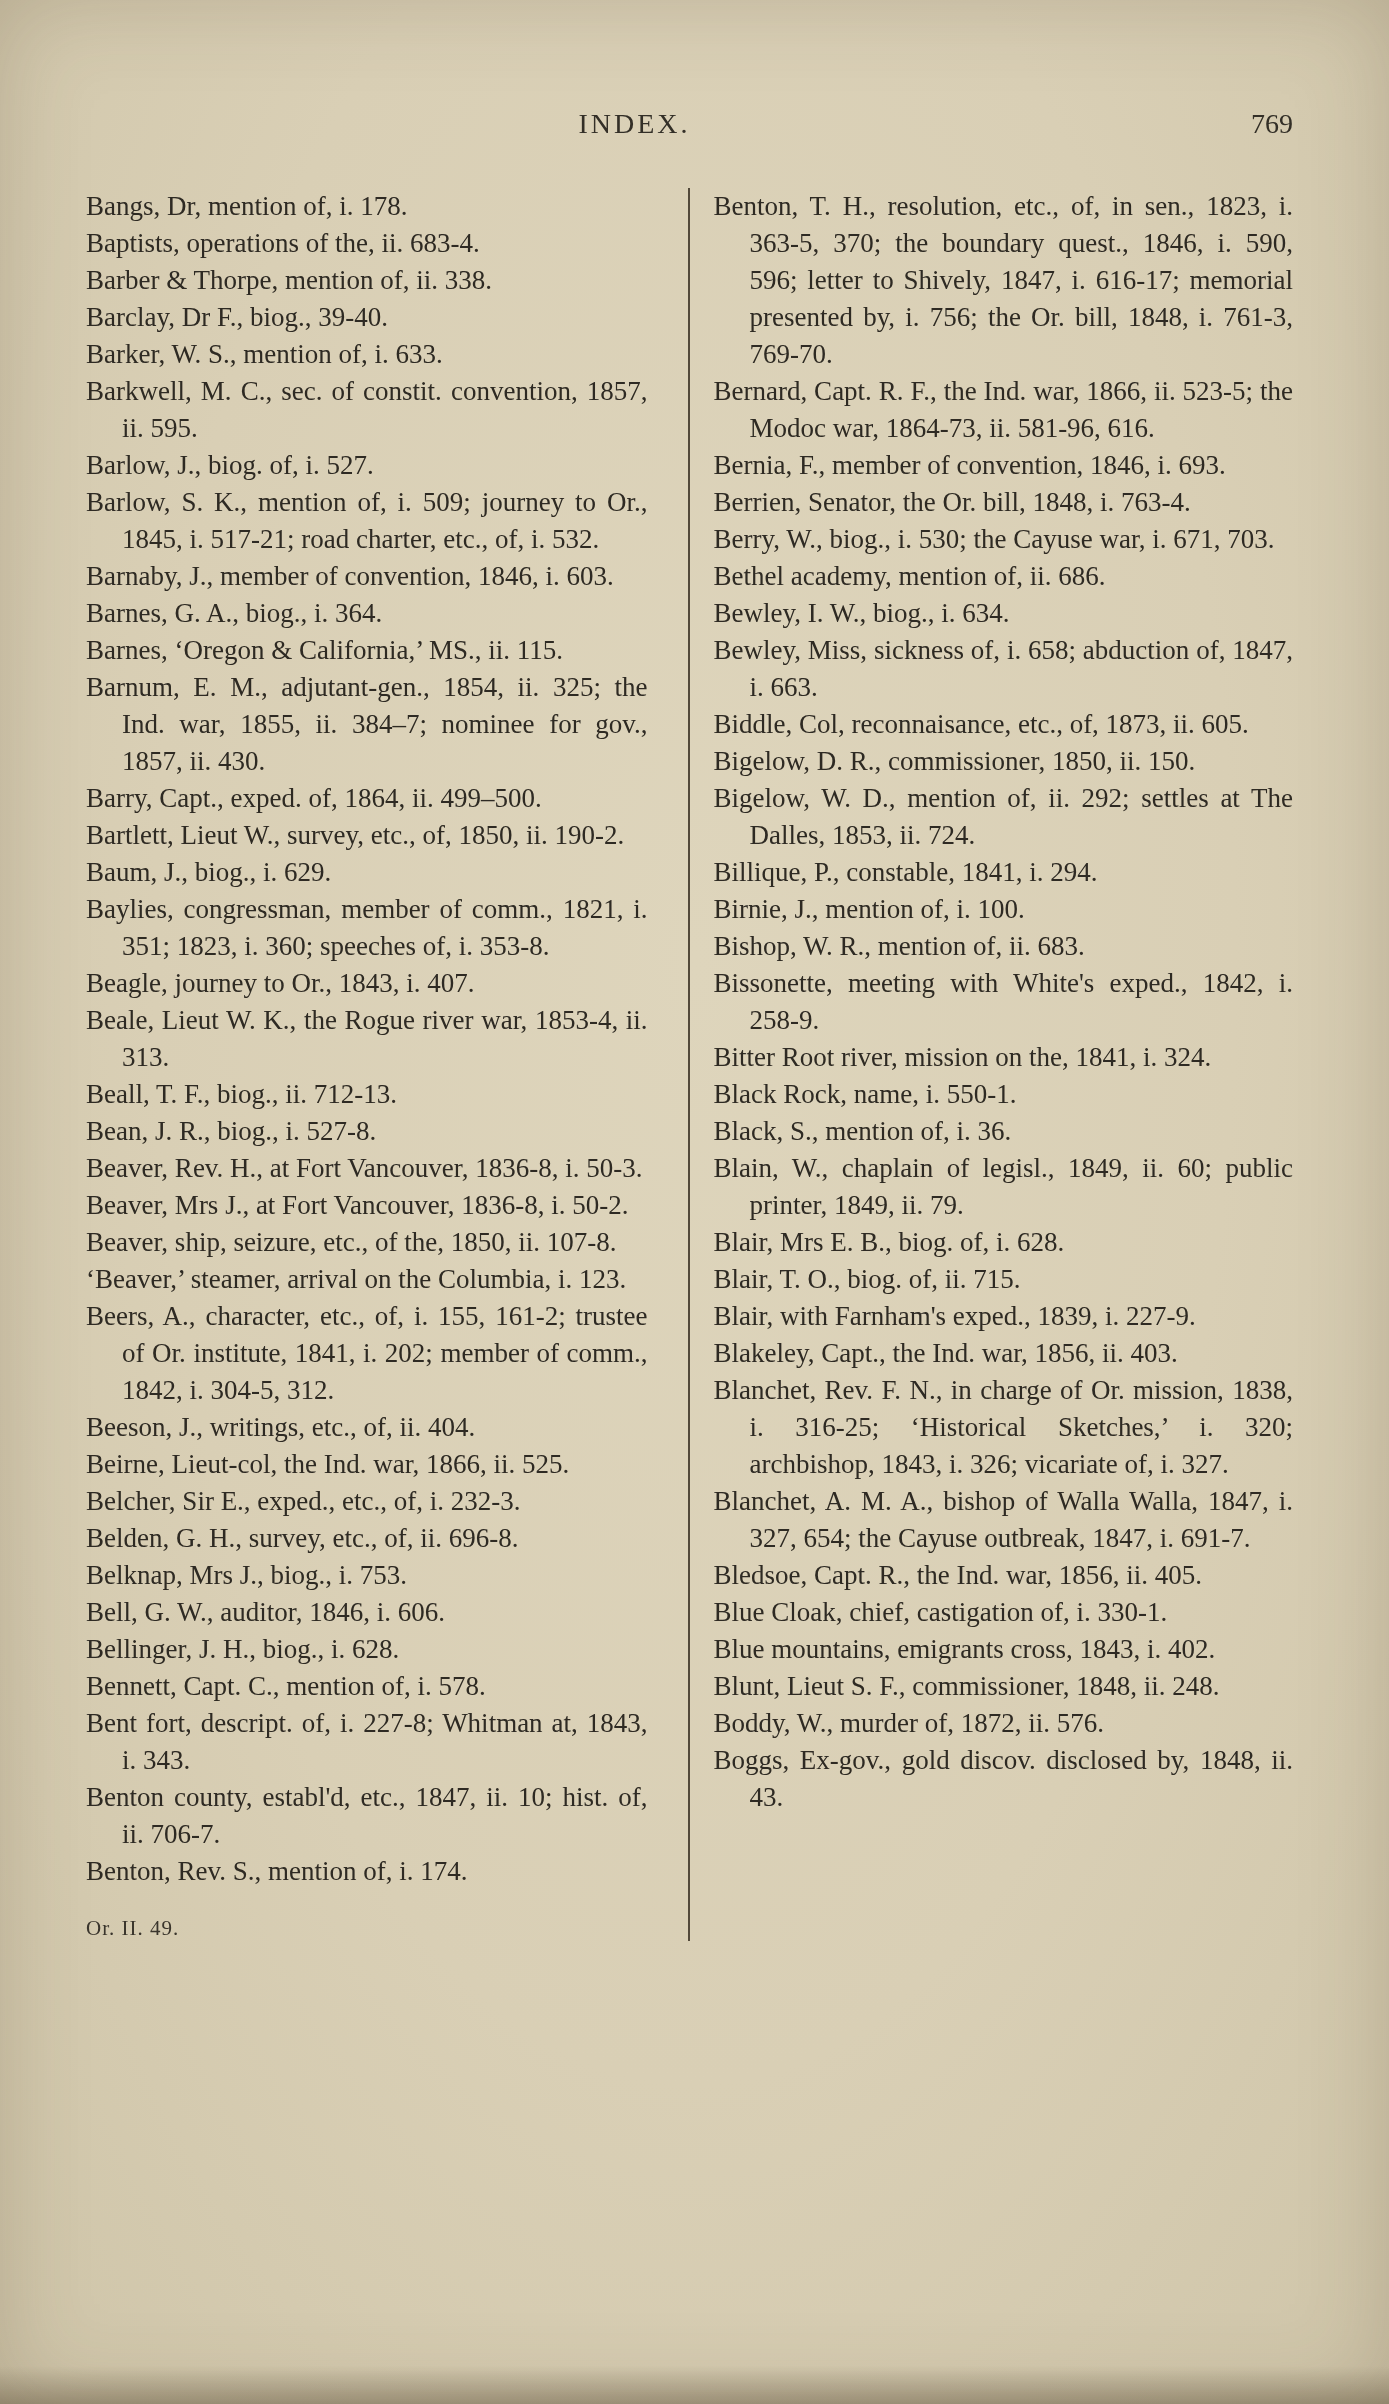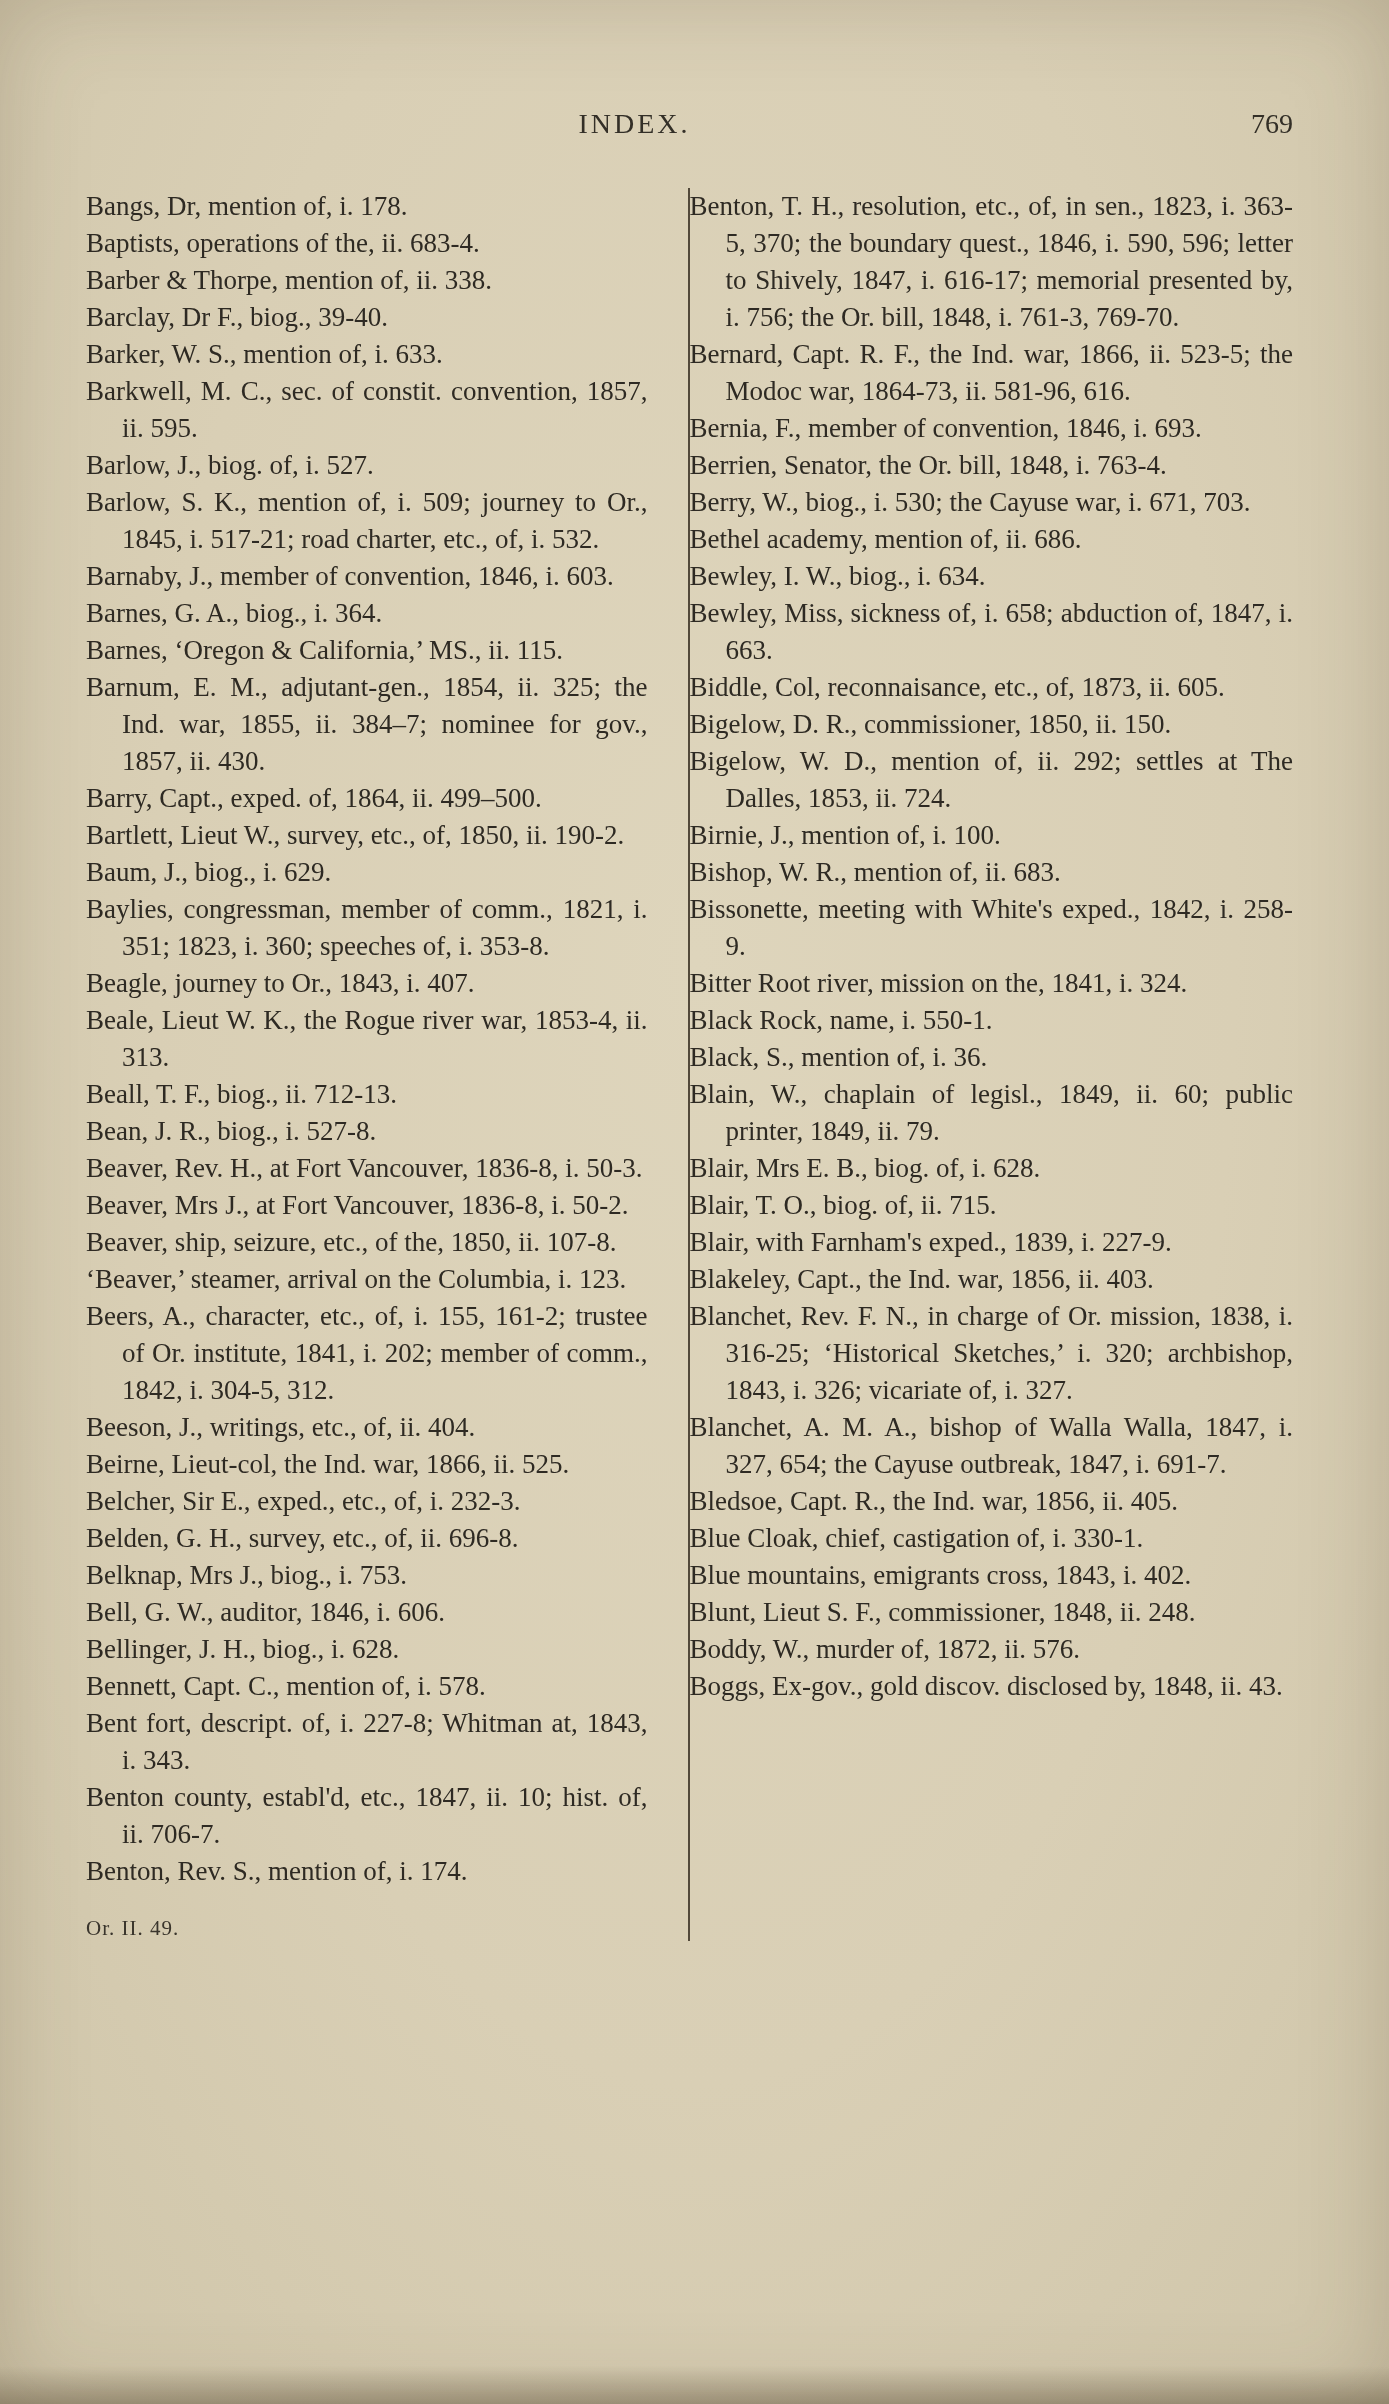--- a/index.html
+++ b/index.html
@@ -58,20 +58,21 @@
   }
   .col {
     box-sizing: border-box;
     width: 50%;
   }
   .col-left {
     padding-right: 40px;
     border-right: 2px solid #52493a;
   }
   .col-right {
+    padding-left: 24px;
   }
   .entry {
     margin: 0;
     padding-left: 36px;
     text-indent: -36px;
     font-size: 27px;
     line-height: 37px;
     text-align: justify;
     color: #2e2a23;
   }
@@ -142,20 +143,21 @@
             <p class="entry">Bernard, Capt. R. F., the Ind. war, 1866, ii. 523-5; the Modoc war, 1864-73, ii. 581-96, 616.</p>
             <p class="entry">Bernia, F., member of convention, 1846, i. 693.</p>
             <p class="entry">Berrien, Senator, the Or. bill, 1848, i. 763-4.</p>
             <p class="entry">Berry, W., biog., i. 530; the Cayuse war, i. 671, 703.</p>
             <p class="entry">Bethel academy, mention of, ii. 686.</p>
             <p class="entry">Bewley, I. W., biog., i. 634.</p>
             <p class="entry">Bewley, Miss, sickness of, i. 658; abduction of, 1847, i. 663.</p>
             <p class="entry">Biddle, Col, reconnaisance, etc., of, 1873, ii. 605.</p>
             <p class="entry">Bigelow, D. R., commissioner, 1850, ii. 150.</p>
             <p class="entry">Bigelow, W. D., mention of, ii. 292; settles at The Dalles, 1853, ii. 724.</p>
+            <p class="entry">Billique, P., constable, 1841, i. 294.</p>
             <p class="entry">Birnie, J., mention of, i. 100.</p>
             <p class="entry">Bishop, W. R., mention of, ii. 683.</p>
             <p class="entry">Bissonette, meeting with White's exped., 1842, i. 258-9.</p>
             <p class="entry">Bitter Root river, mission on the, 1841, i. 324.</p>
             <p class="entry">Black Rock, name, i. 550-1.</p>
             <p class="entry">Black, S., mention of, i. 36.</p>
             <p class="entry">Blain, W., chaplain of legisl., 1849, ii. 60; public printer, 1849, ii. 79.</p>
             <p class="entry">Blair, Mrs E. B., biog. of, i. 628.</p>
             <p class="entry">Blair, T. O., biog. of, ii. 715.</p>
             <p class="entry">Blair, with Farnham's exped., 1839, i. 227-9.</p>

